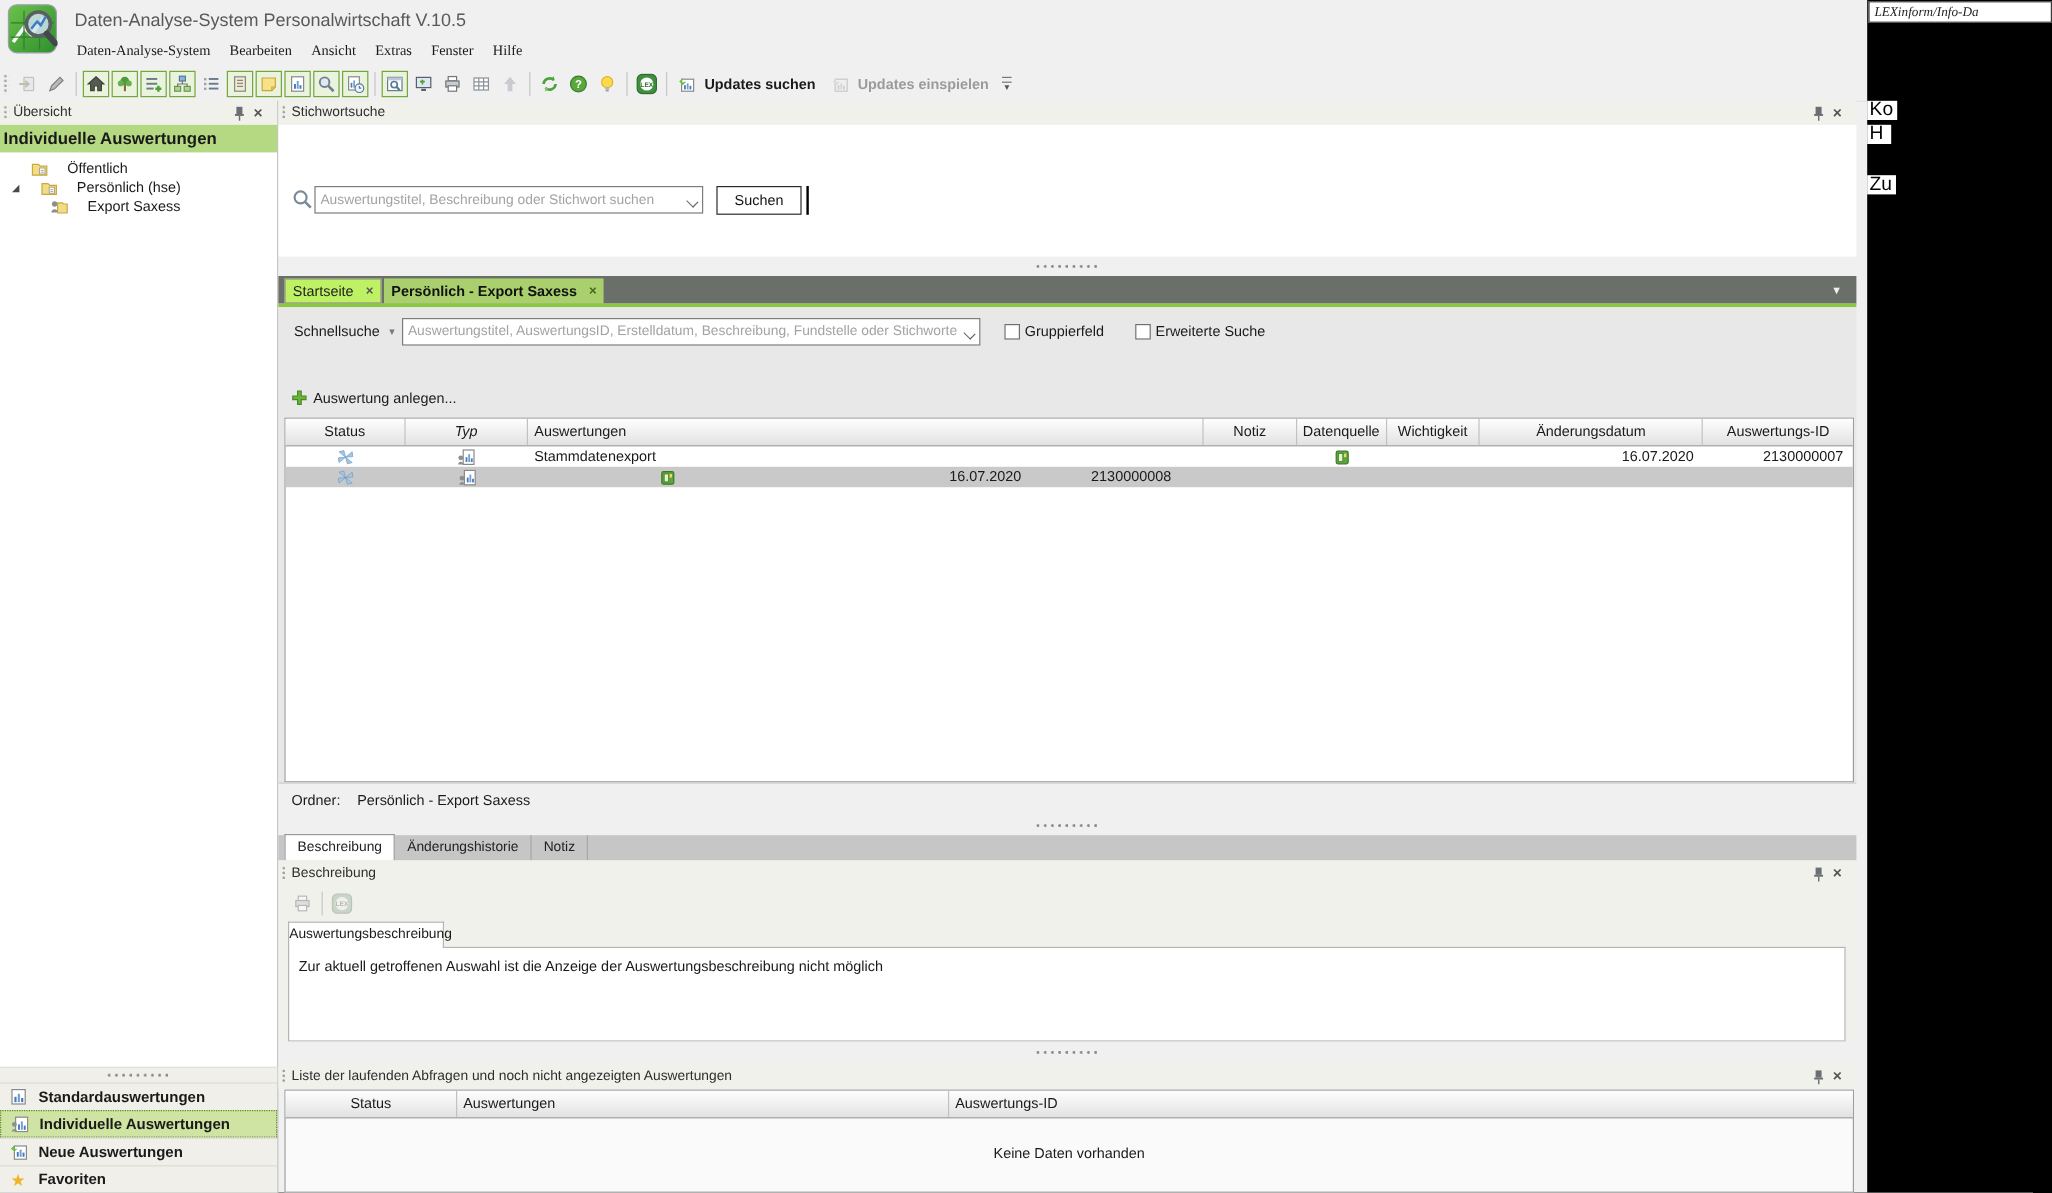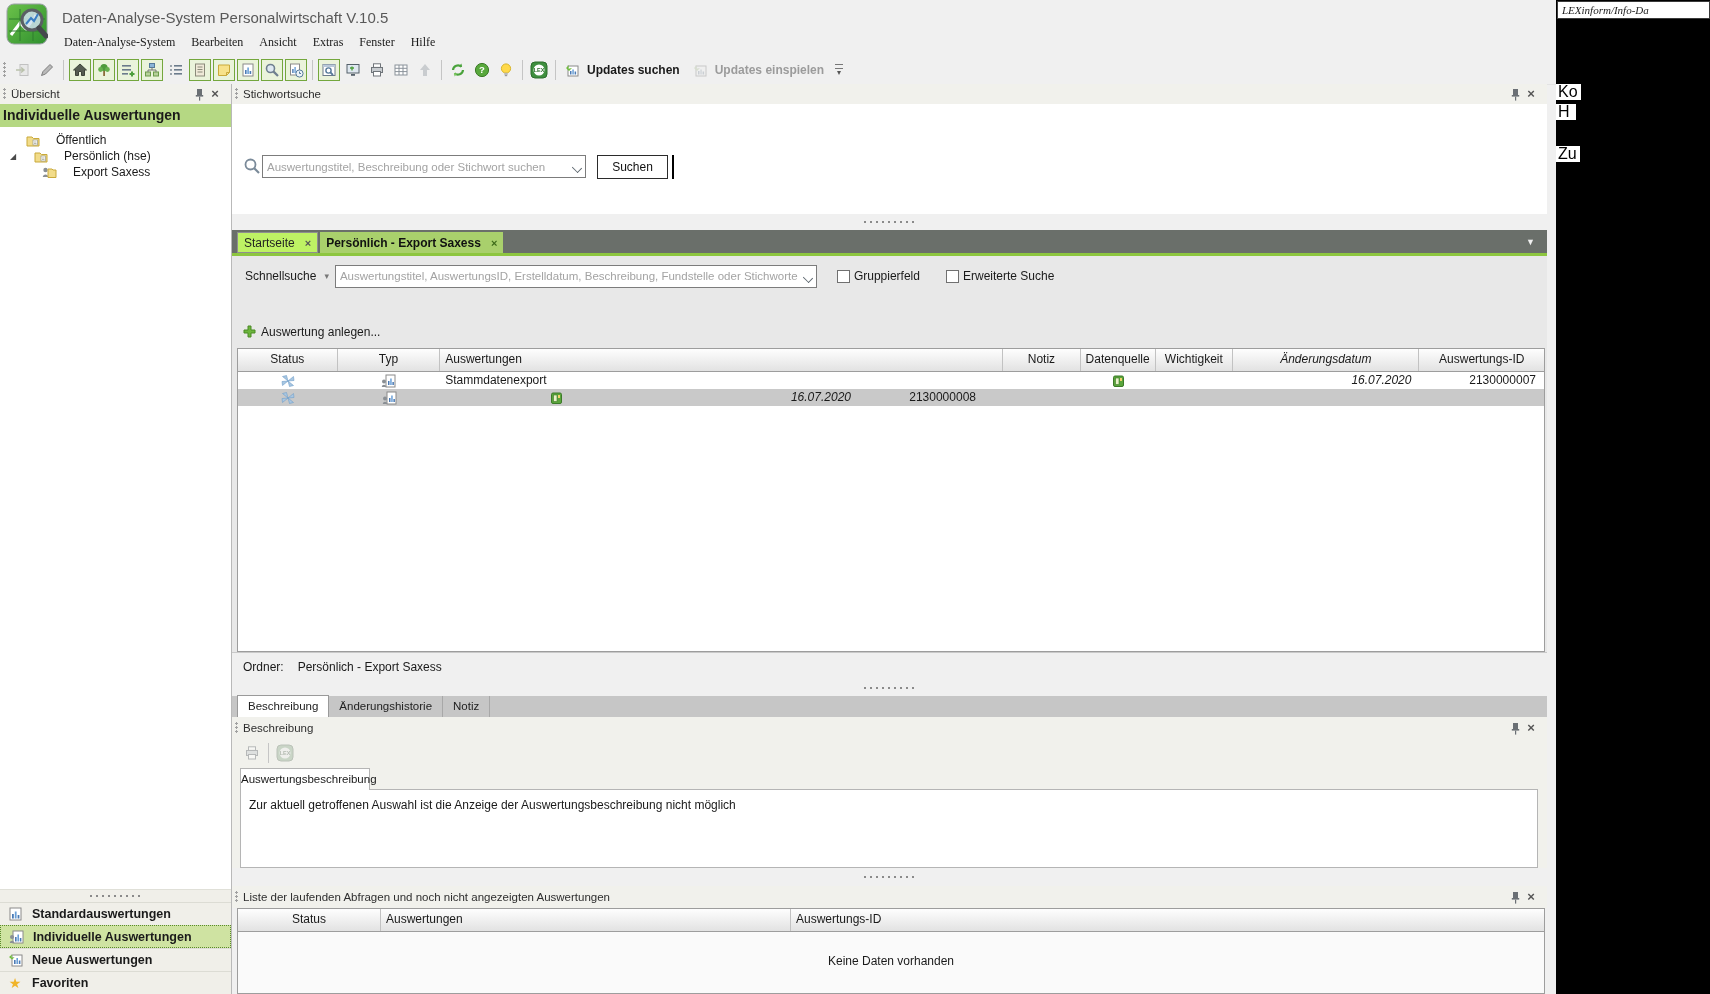--- a/index.html
+++ b/index.html
@@ -78,22 +78,22 @@
   
   .rtable{left:237px;top:348px;width:1308px;height:304px;background:#fff;border:1px solid #9d9d9d;box-sizing:border-box;}
   .thead{display:flex;height:22px;background:linear-gradient(#fefefe,#e2e2e2);border-bottom:1px solid #9d9d9d;}
   .th{box-sizing:border-box;border-right:1px solid #c2c2c2;line-height:21px;text-align:center;color:#1a1a1a;}
   .th.left,.td.left{text-align:left;padding-left:5px;}
   .trow{display:flex;height:17px;align-items:center;}
   .trow.selected{background:#c9c9c9;}
   .td{box-sizing:border-box;line-height:17px;display:flex;align-items:center;justify-content:center;}
   .td.left{justify-content:flex-start;}
   .td.right{justify-content:flex-end;padding-right:8px;}
-  .c0{width:100px;}.c1{width:103px;}.c2{width:565px;}.c3{width:78px;}
-  .c4{width:75px;}.c5{width:78px;}.c6{width:187px;font-style:italic;}.c7{width:125px;border-right:none;}
+  .c0{width:100px;}.c1{width:103px;font-style:italic;}.c2{width:565px;}.c3{width:78px;}
+  .c4{width:75px;}.c5{width:78px;}.c6{width:187px;}.c7{width:125px;border-right:none;}
 
   .ordnerrow{left:232px;top:652px;width:1315px;height:28px;background:#f0f0f0;border-top:1px solid #c9c9c9;
              display:flex;align-items:center;}
 
   
   .dtabband{left:232px;top:696px;width:1315px;height:21px;background:#c6c6c6;display:flex;align-items:flex-end;}
   .dtab{height:21px;line-height:20px;padding:0 10px;font-size:11.5px;border-right:1px solid #a8a8a8;color:#222;}
   .dtab.active{background:#fff;border:1px solid #9a9a9a;border-bottom:none;font-weight:normal;}
   .bpanel{left:232px;top:739px;width:1315px;height:129px;background:#f1f1ec;}
   .bicons{position:absolute;left:8px;top:3px;display:flex;align-items:center;}

